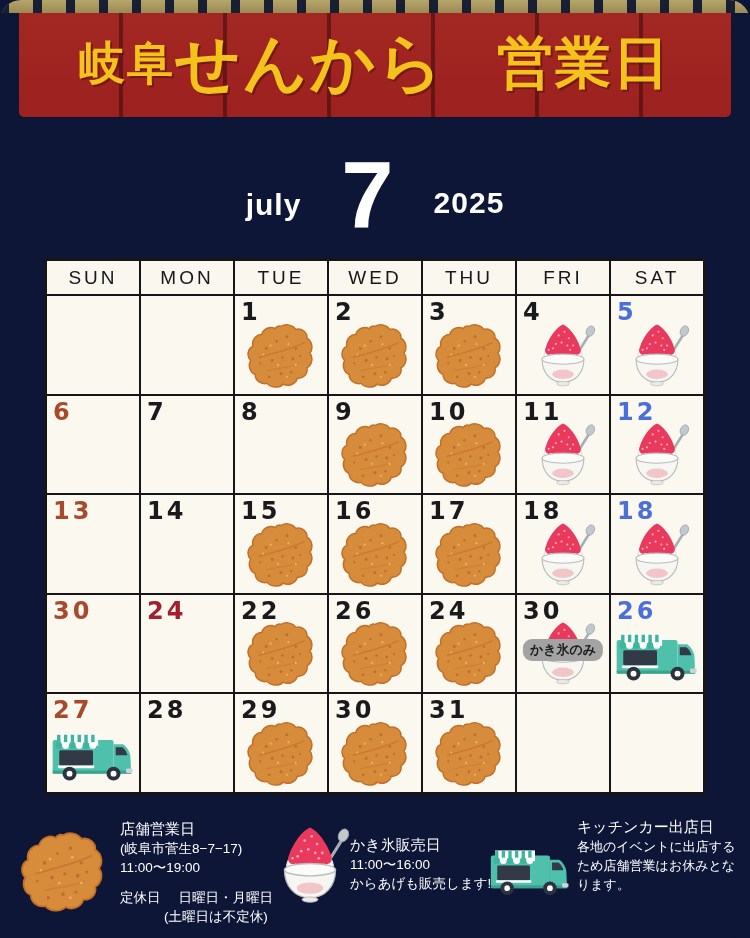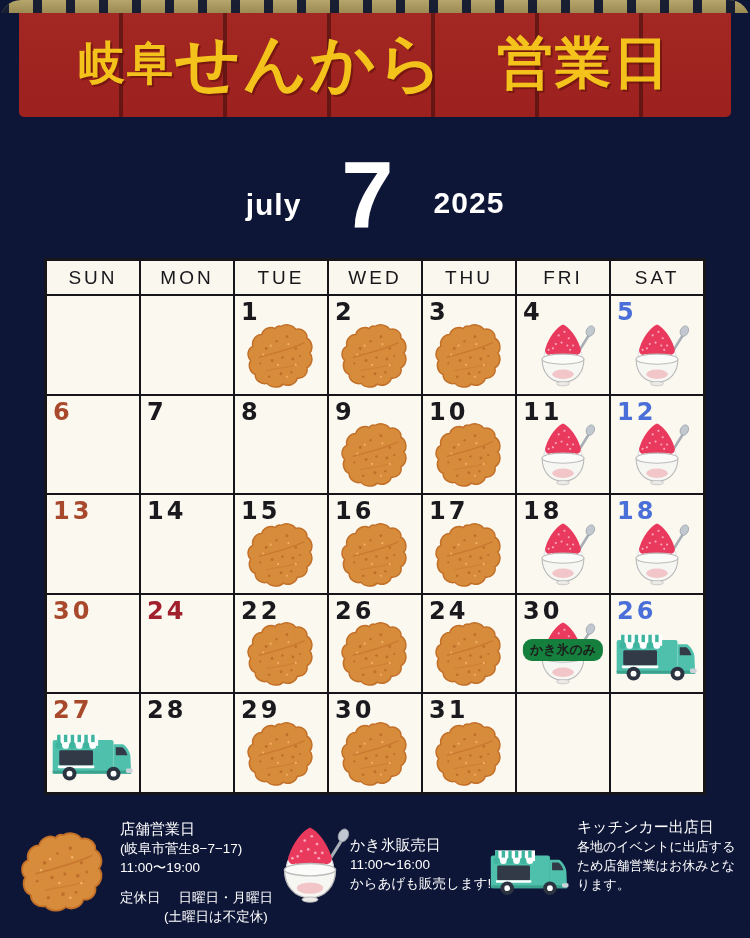--- a/index.html
+++ b/index.html
@@ -41,21 +41,21 @@
   .num{position:absolute;top:2px;left:6px;font-size:24px;font-weight:bold;
     letter-spacing:3px;color:#1a1a1e;z-index:2;font-family:"DejaVu Sans",sans-serif;}
   .num.sun{color:#a8492b;}
   .num.holiday{color:#a2202e;}
   .num.sat{color:#4a6fd8;}
   .cell .icon{position:absolute;left:50%;transform:translateX(-50%);bottom:1px;}
   .icon.ic-karaage{width:74px;height:74px;}
   .icon.ic-kakigori{width:72px;height:74px;bottom:0;}
   .icon.ic-truck{width:88px;height:59px;bottom:5px;}
   .badge{position:absolute;left:50%;transform:translateX(-50%);top:44px;z-index:3;
-    background:#15803d;border-radius:9px;padding:2px 7px;font-size:13px;
+    background:#a3a3a3;border-radius:9px;padding:2px 7px;font-size:13px;
     font-weight:bold;color:#1c1c1c;white-space:nowrap;}
 
   
   .legend{position:absolute;left:0;top:806px;width:750px;height:132px;color:#fff;}
   .leg-icon{position:absolute;}
   .leg-karaage{left:14px;top:20px;width:98px;height:92px;}
   .leg-kakigori{left:266px;top:16px;width:88px;height:90px;}
   .leg-truck{left:487px;top:38px;width:86px;height:57px;}
   .leg-text{position:absolute;font-size:13.5px;line-height:19px;}
   .leg-text .t{font-size:15px;line-height:21px;}

